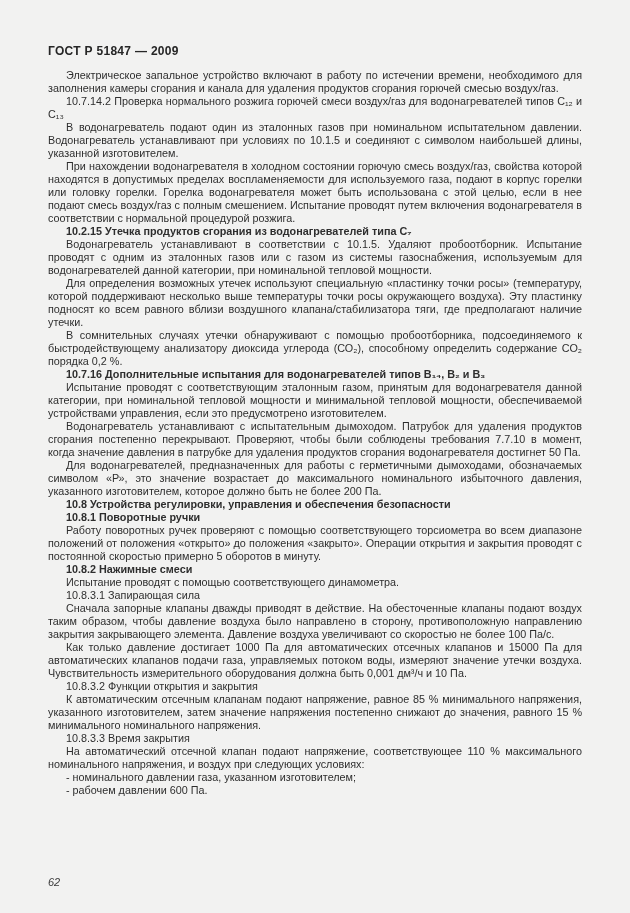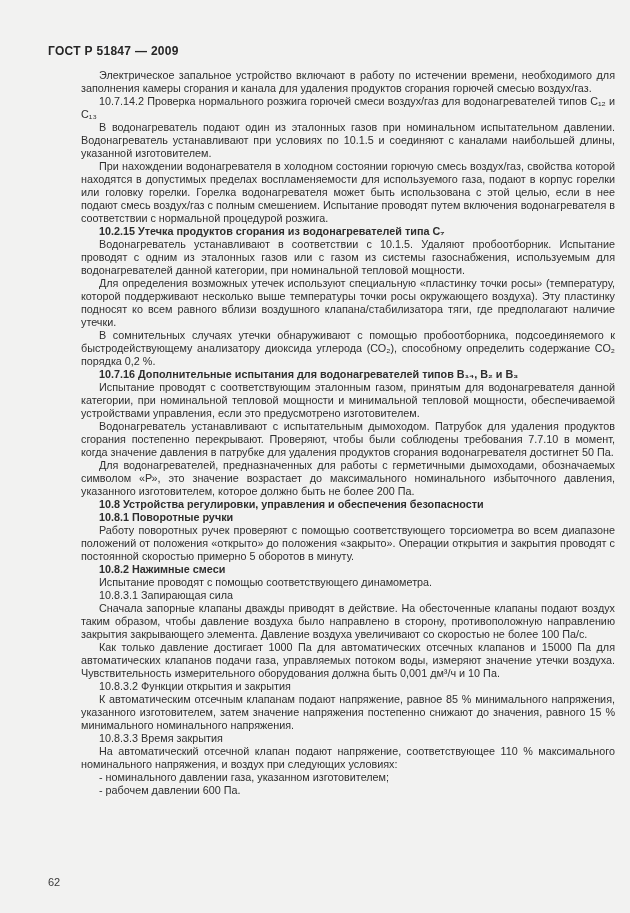--- a/index.html
+++ b/index.html
@@ -31,47 +31,47 @@
   }
   .content {
     position: absolute;
     left: 48px;
     top: 69px;
     width: 534px;
     font-size: 10.8px;
     line-height: 13px;
     text-align: justify;
     color: #2e2e2e;
-    margin-left: 33px;
   }
   .content p {
     margin: 0;
     text-indent: 18px;
   }
   .content p.bold {
     font-weight: bold;
   }
   .page-number {
     position: absolute;
     left: 48px;
     top: 876px;
     font-size: 11px;
     color: #3a3a3a;
+    font-style: italic;
   }
 </style>
 </head>
 <body>
 
 <div class="page">
   <div class="doc-header">ГОСТ Р 51847 — 2009</div>
 
   <div class="content" id="content">
       <p>Электрическое запальное устройство включают в работу по истечении времени, необходимого для заполнения камеры сгорания и канала для удаления продуктов сгорания горючей смесью воздух/газ.</p>
       <p>10.7.14.2 Проверка нормального розжига горючей смеси воздух/газ для водонагревателей типов С₁₂ и С₁₃</p>
-      <p>В водонагреватель подают один из эталонных газов при номинальном испытательном давлении. Водонагреватель устанавливают при условиях по 10.1.5 и соединяют с каналами наибольшей длины, указанной изготовителем.</p>
+      <p>В водонагреватель подают один из эталонных газов при номинальном испытательном давлении. Водонагреватель устанавливают при условиях по 10.1.5 и соединяют с символом наибольшей длины, указанной изготовителем.</p>
       <p>При нахождении водонагревателя в холодном состоянии горючую смесь воздух/газ, свойства которой находятся в допустимых пределах воспламеняемости для используемого газа, подают в корпус горелки или головку горелки. Горелка водонагревателя может быть использована с этой целью, если в нее подают смесь воздух/газ с полным смешением. Испытание проводят путем включения водонагревателя в соответствии с нормальной процедурой розжига.</p>
       <p class="bold">10.2.15 Утечка продуктов сгорания из водонагревателей типа С₇</p>
       <p>Водонагреватель устанавливают в соответствии с 10.1.5. Удаляют пробоотборник. Испытание проводят с одним из эталонных газов или с газом из системы газоснабжения, используемым для водонагревателей данной категории, при номинальной тепловой мощности.</p>
       <p>Для определения возможных утечек используют специальную «пластинку точки росы» (температуру, которой поддерживают несколько выше температуры точки росы окружающего воздуха). Эту пластинку подносят ко всем равного вблизи воздушного клапана/стабилизатора тяги, где предполагают наличие утечки.</p>
       <p>В сомнительных случаях утечки обнаруживают с помощью пробоотборника, подсоединяемого к быстродействующему анализатору диоксида углерода (СО₂), способному определить содержание СО₂ порядка 0,2 %.</p>
       <p class="bold">10.7.16 Дополнительные испытания для водонагревателей типов В₁₄, В₂ и В₃</p>
       <p>Испытание проводят с соответствующим эталонным газом, принятым для водонагревателя данной категории, при номинальной тепловой мощности и минимальной тепловой мощности, обеспечиваемой устройствами управления, если это предусмотрено изготовителем.</p>
       <p>Водонагреватель устанавливают с испытательным дымоходом. Патрубок для удаления продуктов сгорания постепенно перекрывают. Проверяют, чтобы были соблюдены требования 7.7.10 в момент, когда значение давления в патрубке для удаления продуктов сгорания водонагревателя достигнет 50 Па.</p>
       <p>Для водонагревателей, предназначенных для работы с герметичными дымоходами, обозначаемых символом «Р», это значение возрастает до максимального номинального избыточного давления, указанного изготовителем, которое должно быть не более 200 Па.</p>
       <p class="bold">10.8 Устройства регулировки, управления и обеспечения безопасности</p>

